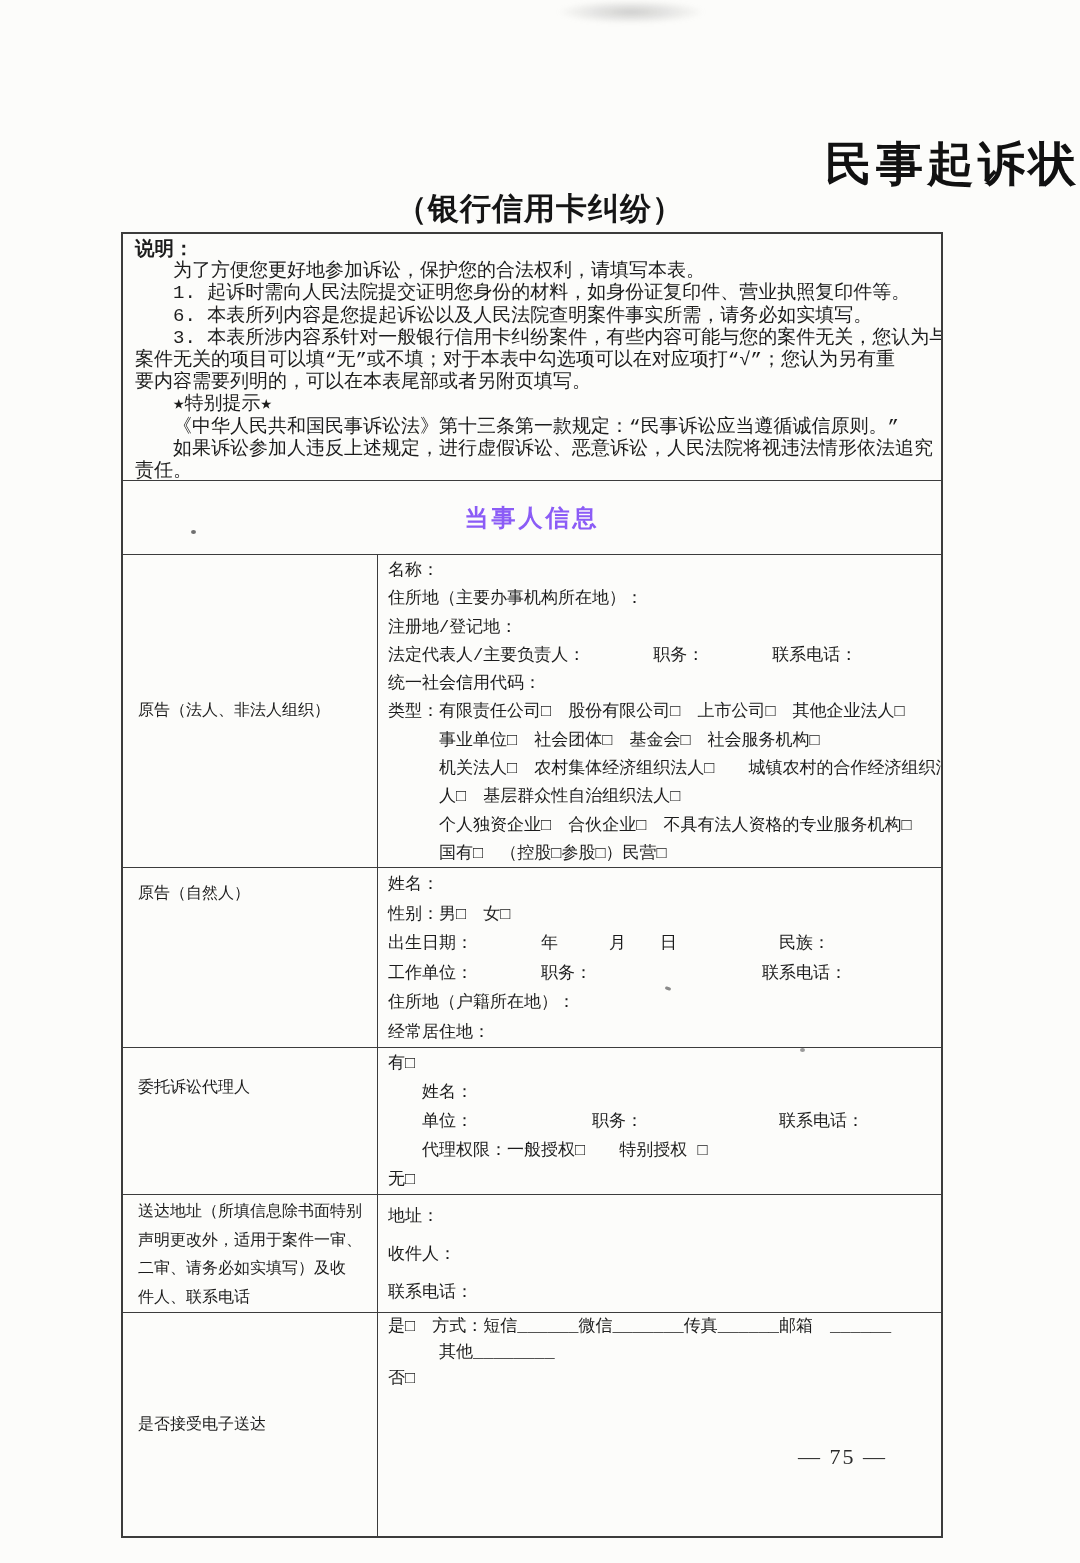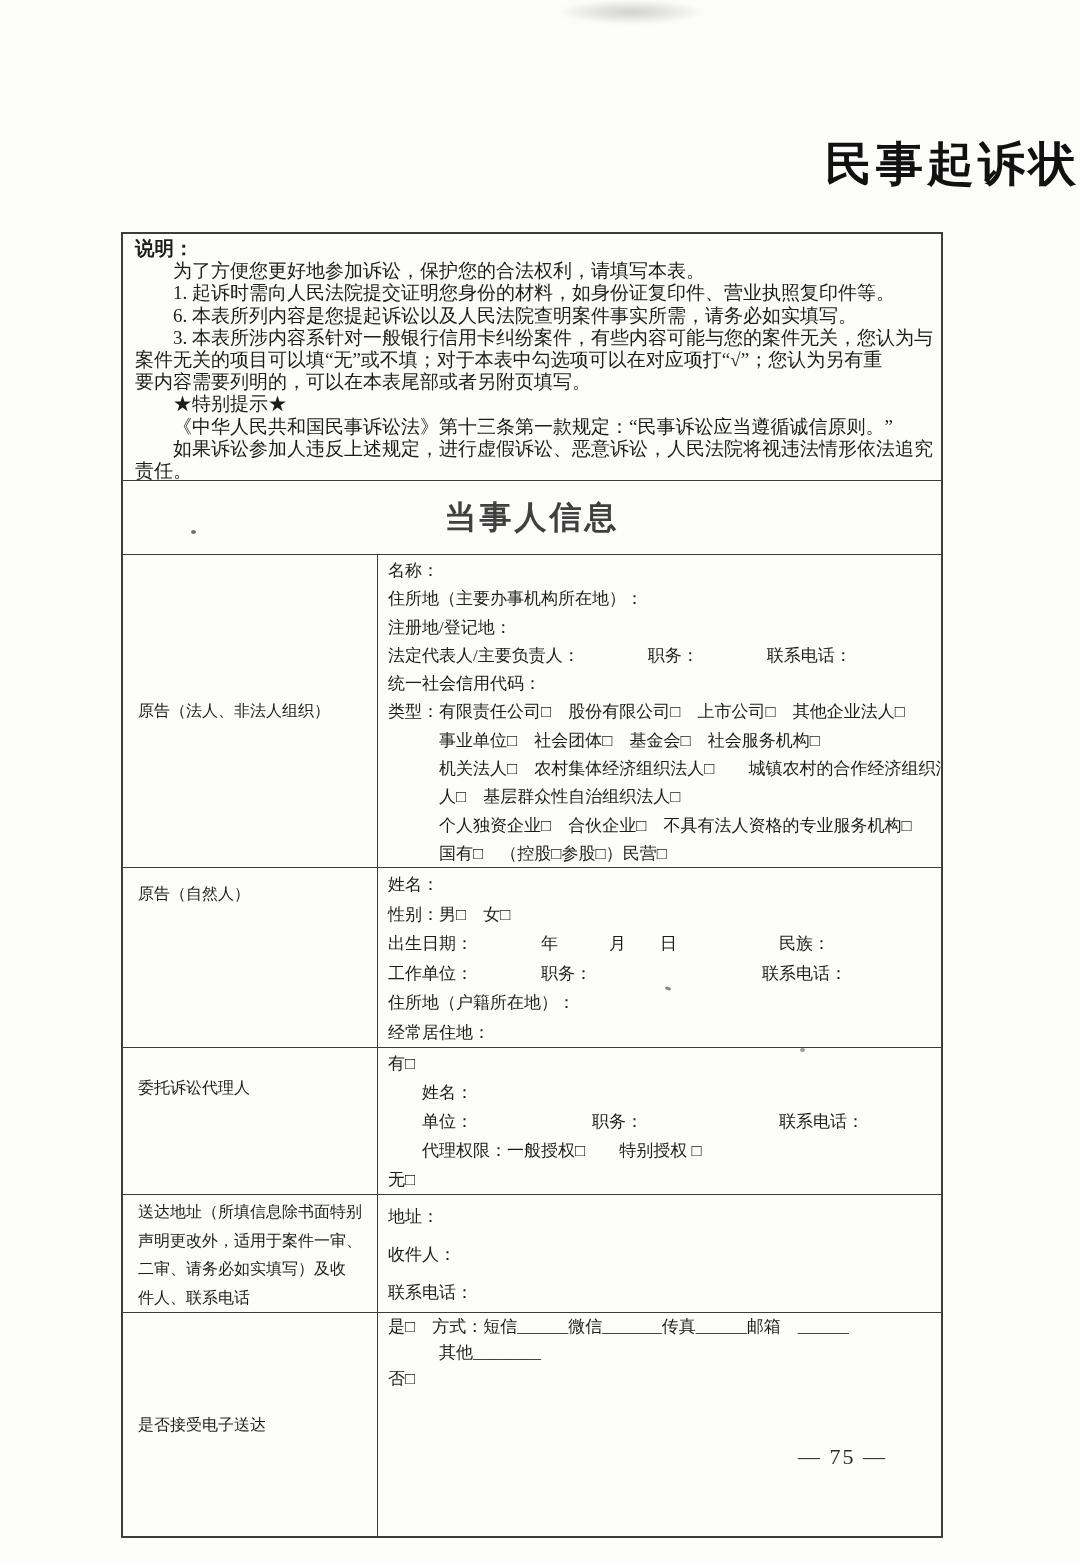--- a/index.html
+++ b/index.html
@@ -38,38 +38,38 @@
     padding:4px 12px 0 12px;
     font-size:19px; line-height:22.2px;
     overflow:hidden;
   }
   .instructions .ins-label { font-weight:bold; font-size:19.5px; line-height:22.2px; }
   .instructions .tline { white-space:pre; }
   .section-header {
     height:74px;
     border-bottom:1.5px solid #3c3c3c;
     display:flex; align-items:center; justify-content:center;
-    font-size:32px; font-weight:bold; letter-spacing:3px; color:#404040;
+    font-size:24px; font-weight:bold; letter-spacing:3px; color:#8b5cf6;
   }
   .body-row { display:flex; box-sizing:border-box; border-bottom:1.5px solid #3c3c3c; }
   .body-row.last { border-bottom:none; flex:1; }
   .lcell {
     width:255px; box-sizing:border-box; flex:none;
     border-right:1.5px solid #3c3c3c;
     font-size:16px; line-height:28px;
     padding-left:15px; padding-right:4px;
     overflow:hidden;
   }
   .rcell {
     flex:1; box-sizing:border-box;
     font-size:17px;
     padding-left:10px; padding-right:4px;
     overflow:hidden;
   }
-  .tline { white-space:pre; }
+  .tline { white-space:pre;font-family:Liberation Mono, monospace; }
   .v-center { display:flex; flex-direction:column; justify-content:center; }
   .row1 { height:313px; }  .row1 .rcell { line-height:28.3px; padding-top:2px; }
   .row2 { height:180px; }  .row2 .rcell { line-height:29.5px; padding-top:2px; }
   .row2 .lcell { padding-top:12px; }
   .row3 { height:147px; }  .row3 .rcell { line-height:29px; padding-top:1px; }
   .row3 .lcell { padding-top:26px; }
   .row4 { height:118px; }  .row4 .rcell { line-height:38px; padding-top:3px; }
   .row4 .lcell { line-height:28.6px; padding-top:3px; }
   .row5 .rcell { line-height:26px; padding-top:1px; }
   
@@ -92,20 +92,21 @@
 <body>
 
 <div class="page">
 
   <div class="artifact smudge"></div>
   <div class="artifact dot1"></div>
   <div class="artifact dot2"></div>
   <div class="artifact dot3"></div>
 
   <div class="doc-title">民事起诉状</div>
+  <div class="doc-subtitle">（银行信用卡纠纷）</div>
 
   <div class="form-table">
 
     <div class="cell instructions">
       <div class="ins-label">说明：</div>
       <div>
           <div class="tline">　　为了方便您更好地参加诉讼，保护您的合法权利，请填写本表。</div>
           <div class="tline">　　1. 起诉时需向人民法院提交证明您身份的材料，如身份证复印件、营业执照复印件等。</div>
           <div class="tline">　　6. 本表所列内容是您提起诉讼以及人民法院查明案件事实所需，请务必如实填写。</div>
           <div class="tline">　　3. 本表所涉内容系针对一般银行信用卡纠纷案件，有些内容可能与您的案件无关，您认为与</div>

